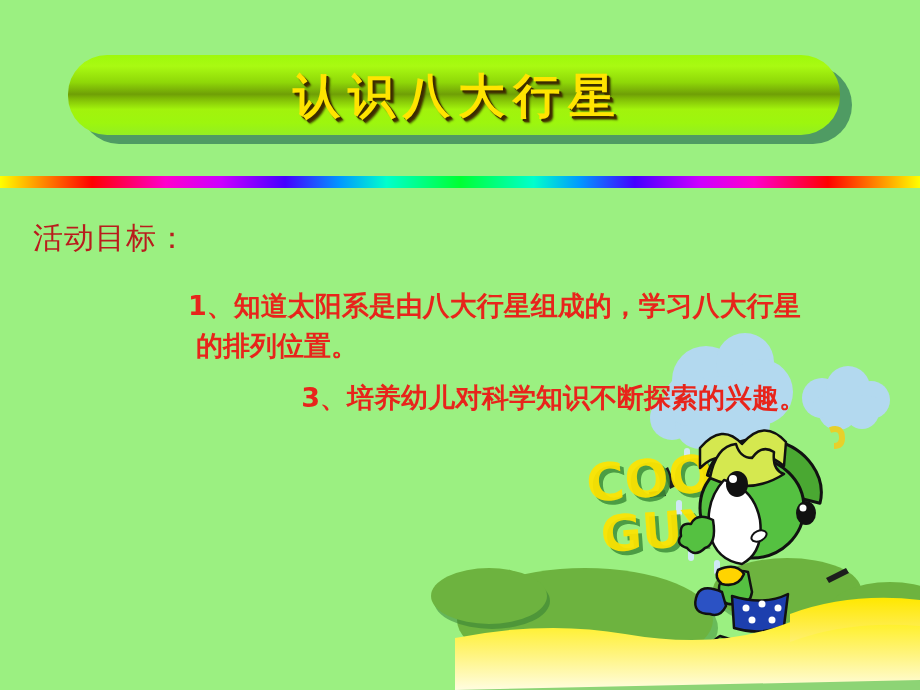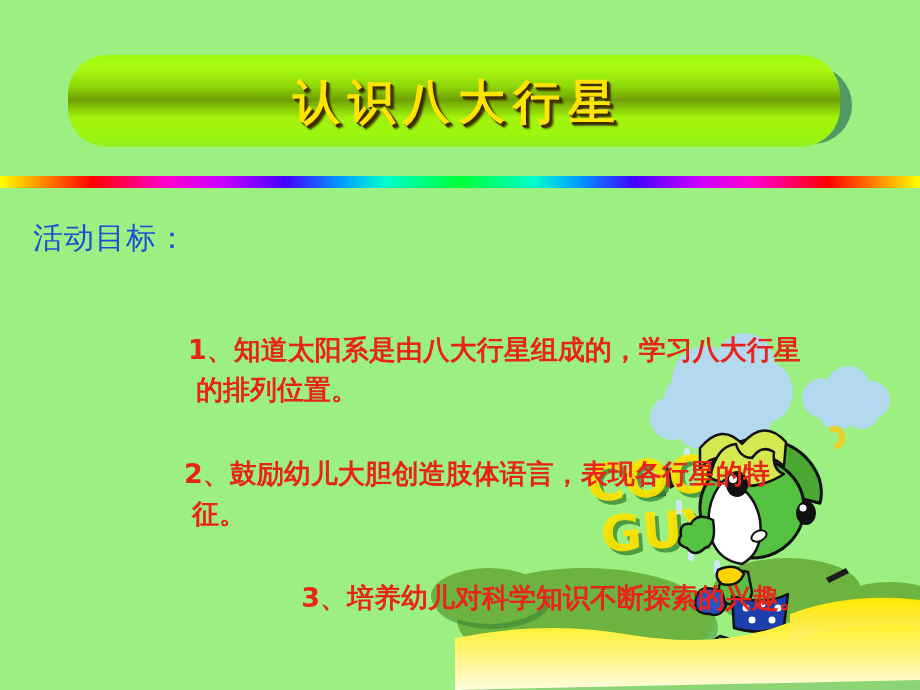--- a/index.html
+++ b/index.html
@@ -44,21 +44,21 @@
     width: 772px;
     height: 78px;
     border-radius: 39px;
     background: #4f9b63;
   }
   #title-pill {
     position: absolute;
     left: 0;
     top: 0;
     width: 772px;
-    height: 92px;
+    height: 80px;
     border-radius: 39px;
     background: linear-gradient(to bottom,
         #9ef90b 0%,
         #a9fa12 14%,
         #8fd808 34%,
         #6f9f06 49%,
         #81bd06 55%,
         #a2f30c 68%,
         #9df60e 85%,
         #93ef22 100%);
@@ -109,40 +109,39 @@
       #ffff00 100%);
   }
 
   
   #goal-heading {
     position: absolute;
     left: 33px;
     top: 218px;
     font-family: "DejaVu Sans", "Liberation Sans", sans-serif;
     font-size: 30px;
-    color: #1d4ed8;
+    color: #b91c1c;
     letter-spacing: 1px;
     white-space: nowrap;
   }
   #goal-list {
     position: absolute;
     left: 196px;
     top: 286px;
     width: 610px;
   }
   .goal-item {
     font-family: "DejaVu Sans", "Liberation Sans", sans-serif;
     font-size: 27px;
     font-weight: bold;
     color: #e8241b;
     line-height: 40px;
     letter-spacing: 0px;
     margin-bottom: 12px;
     text-indent: -8px;
-    margin-top: 44px;
   }
   .goal-item.g2 { margin-left: -4px; }
   .goal-item.g3 { margin-left: -10px; text-align: right; }
 </style>
 </head>
 <body>
 
 <div id="slide">
 
   <svg id="art" viewBox="0 0 920 690">
@@ -264,17 +263,16 @@
       <span id="title-text">认识八大行星</span>
     </div>
   </div>
 
   <div id="divider"></div>
 
   <div id="goal-heading">活动目标：</div>
 
   <div id="goal-list">
     <div class="goal-item g1">1、知道太阳系是由八大行星组成的，学习八大行星的排列位置。</div>
-    <div class="goal-item g2">2、鼓励幼儿大胆创造肢体语言，表现各行星的特征。</div>
     <div class="goal-item g3">3、培养幼儿对科学知识不断探索的兴趣。</div>
   </div>
 
 </div>
 
 </body></html>

